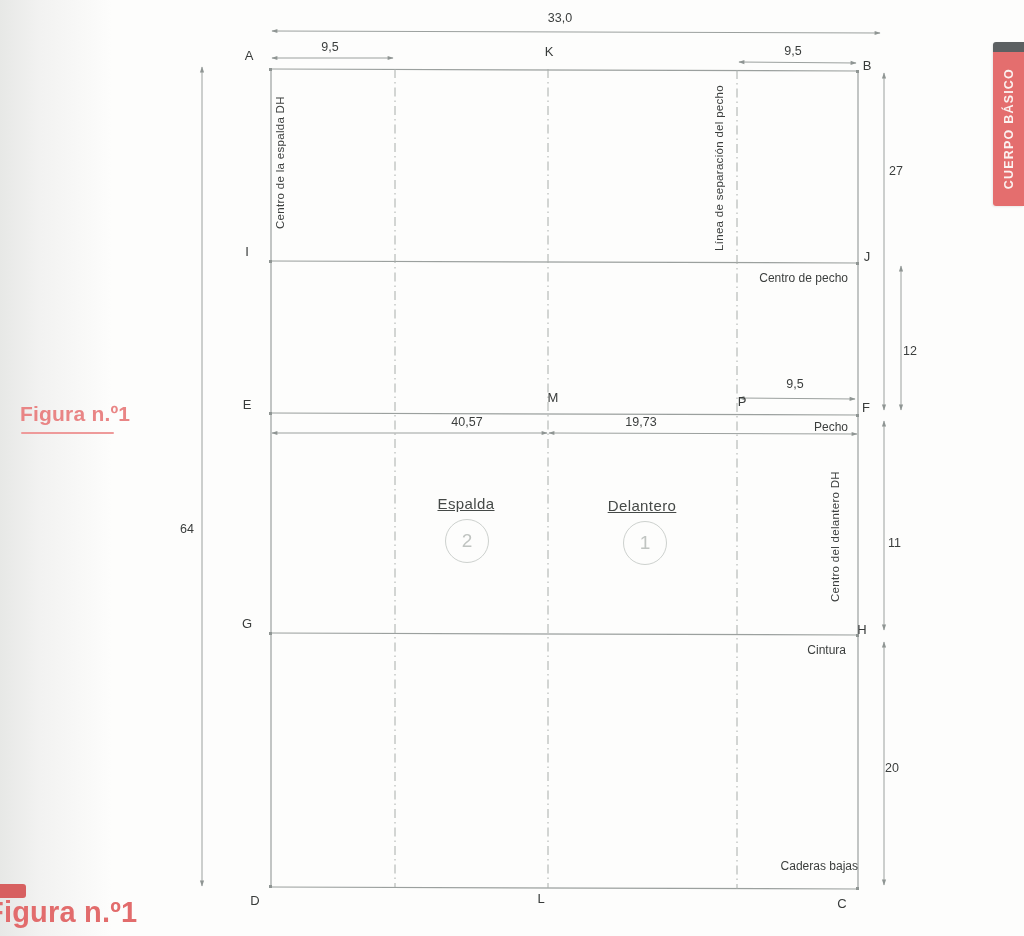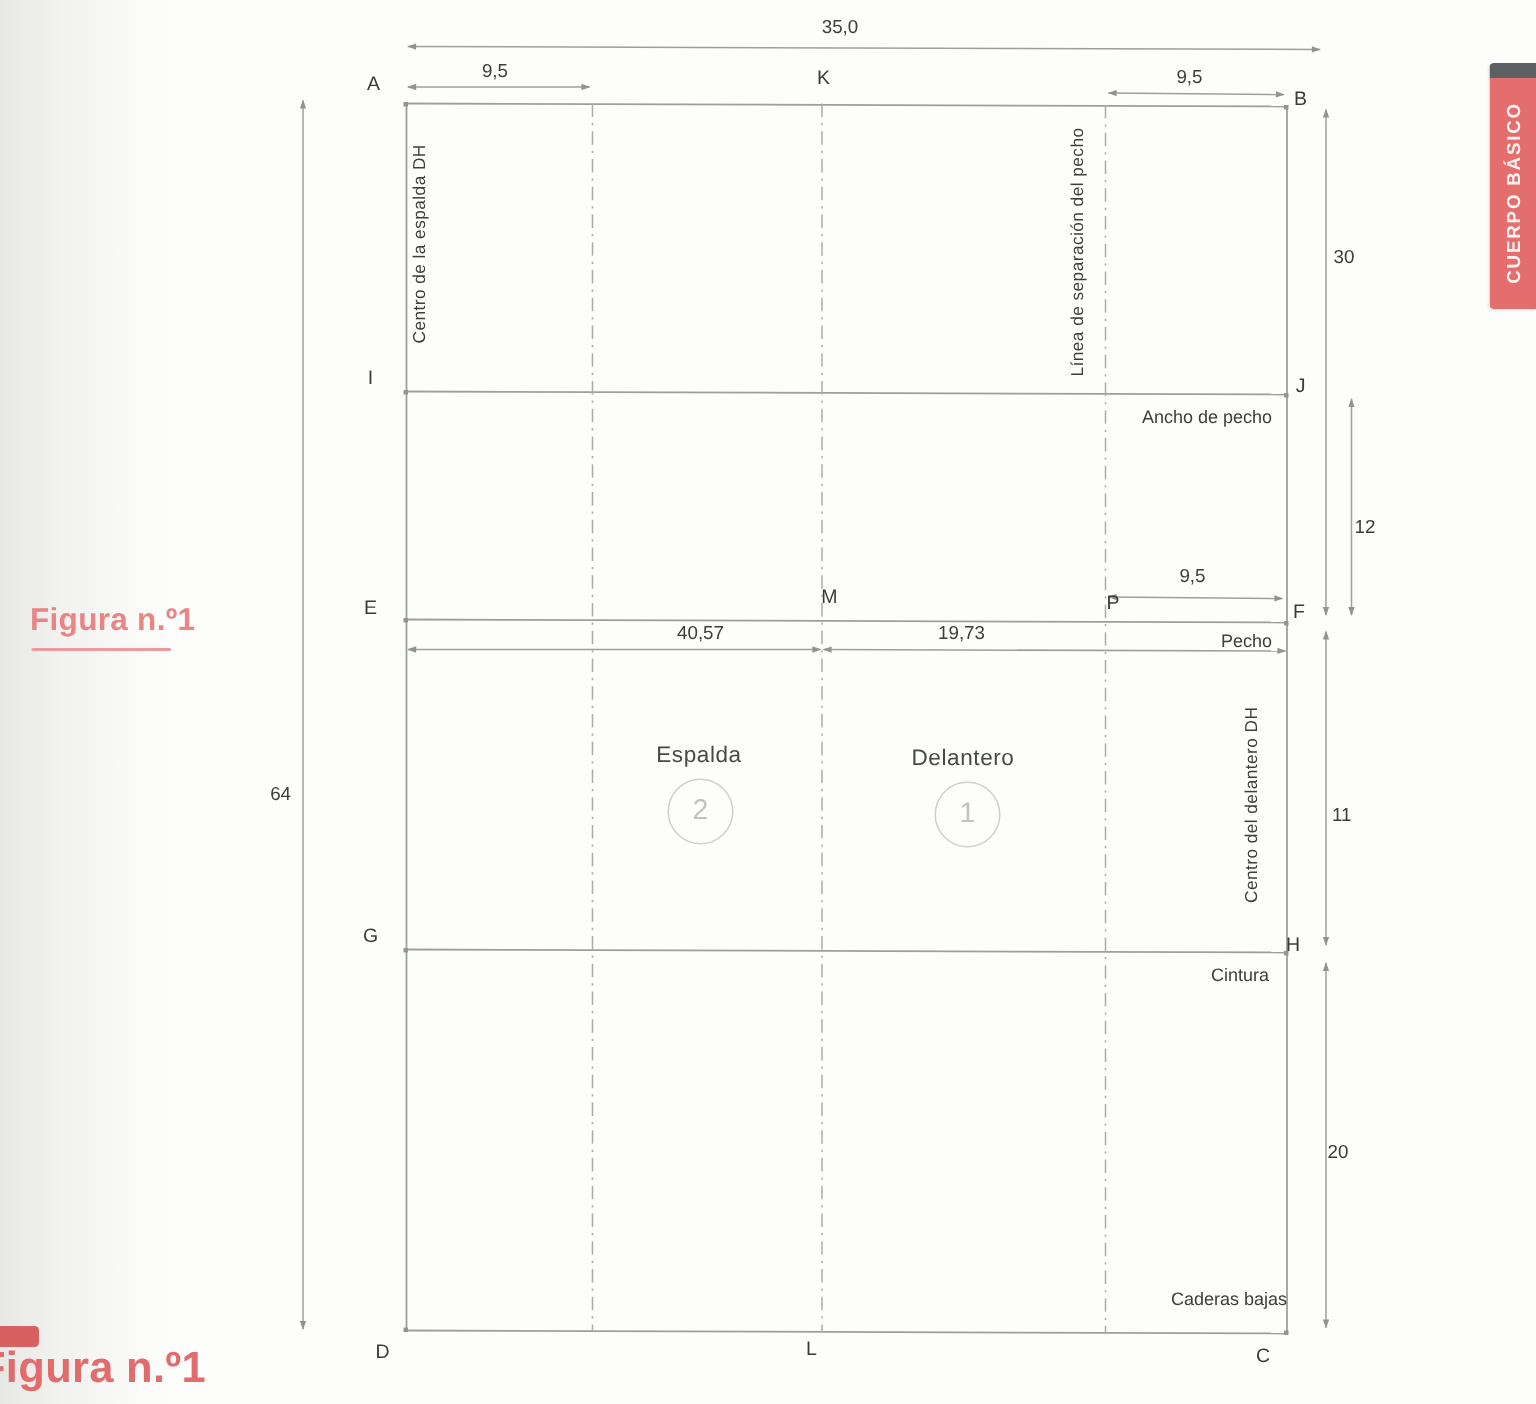--- a/index.html
+++ b/index.html
@@ -18,21 +18,21 @@
   .pt{position:absolute;font-size:13px;width:18px;text-align:center;color:#383b3a;}
   .dim{position:absolute;font-size:12.5px;color:#3b3e3d;white-space:nowrap;}
   .ctr{text-align:center;}
   .rgt{text-align:right;}
   .guide{position:absolute;font-size:12px;color:#3b3e3d;white-space:nowrap;}
   .vtext{
     position:absolute;font-size:11.5px;color:#3b3e3d;white-space:nowrap;
     writing-mode:vertical-rl;transform:rotate(180deg);
     display:flex;align-items:center;justify-content:center;letter-spacing:.3px;
   }
-  .piece-label{position:absolute;font-size:15px;color:#454947;letter-spacing:.4px;text-align:center;}
+  .piece-label{position:absolute;font-size:15px;color:#454947;letter-spacing:.4px;text-align:center;text-decoration:underline;}
   .piece-circle{
     position:absolute;width:42px;height:42px;border:1.5px solid #cdd1ce;border-radius:50%;
     display:flex;align-items:center;justify-content:center;
     font-size:19px;color:#c0c4c1;background:transparent;
   }
   .fig-caption{position:absolute;left:20px;top:402px;font-size:21px;font-weight:bold;
     color:#e98585;letter-spacing:.2px;}
   .fig-underline{position:absolute;left:21px;top:432px;width:93px;height:2px;
     background:#ee9a9a;border-radius:1px;}
   .footer-bar{position:absolute;left:0;top:884px;width:26px;height:14px;
@@ -112,33 +112,33 @@
   <span class="pt" style="left:238px;top:397px">E</span>
   <span class="pt" style="left:544px;top:390px">M</span>
   <span class="pt" style="left:733px;top:394px">P</span>
   <span class="pt" style="left:857px;top:400px">F</span>
   <span class="pt" style="left:238px;top:616px">G</span>
   <span class="pt" style="left:853px;top:622px">H</span>
   <span class="pt" style="left:246px;top:893px">D</span>
   <span class="pt" style="left:532px;top:891px">L</span>
   <span class="pt" style="left:833px;top:896px">C</span>
 
-  <span class="dim ctr" style="left:536px;top:11px;width:48px">35,0</span>
+  <span class="dim ctr" style="left:536px;top:11px;width:48px">33,0</span>
   <span class="dim ctr" style="left:308px;top:40px;width:44px">9,5</span>
   <span class="dim ctr" style="left:771px;top:44px;width:44px">9,5</span>
   <span class="dim rgt" style="left:166px;top:522px;width:28px">64</span>
-  <span class="dim" style="left:889px;top:164px">30</span>
+  <span class="dim" style="left:889px;top:164px">27</span>
   <span class="dim" style="left:903px;top:344px">12</span>
   <span class="dim" style="left:888px;top:536px">11</span>
   <span class="dim" style="left:885px;top:761px">20</span>
   <span class="dim ctr" style="left:773px;top:377px;width:44px">9,5</span>
   <span class="dim ctr" style="left:438px;top:415px;width:58px">40,57</span>
   <span class="dim ctr" style="left:612px;top:415px;width:58px">19,73</span>
 
-  <span class="guide rgt" style="left:744px;top:271px;width:104px">Ancho de pecho</span>
+  <span class="guide rgt" style="left:744px;top:271px;width:104px">Centro de pecho</span>
   <span class="guide rgt" style="left:794px;top:420px;width:54px">Pecho</span>
   <span class="guide rgt" style="left:786px;top:643px;width:60px">Cintura</span>
   <span class="guide rgt" style="left:752px;top:859px;width:106px">Caderas bajas</span>
 
   <div class="vtext" style="left:274px;top:88px;height:150px">Centro de la espalda DH</div>
   <div class="vtext" style="left:713px;top:78px;height:180px">Línea de separación del pecho</div>
   <div class="vtext" style="left:829px;top:461px;height:152px">Centro del delantero DH</div>
 
   <span class="piece-label" style="left:420px;top:495px;width:92px">Espalda</span>
   <div class="piece-circle" style="left:445px;top:519px">

